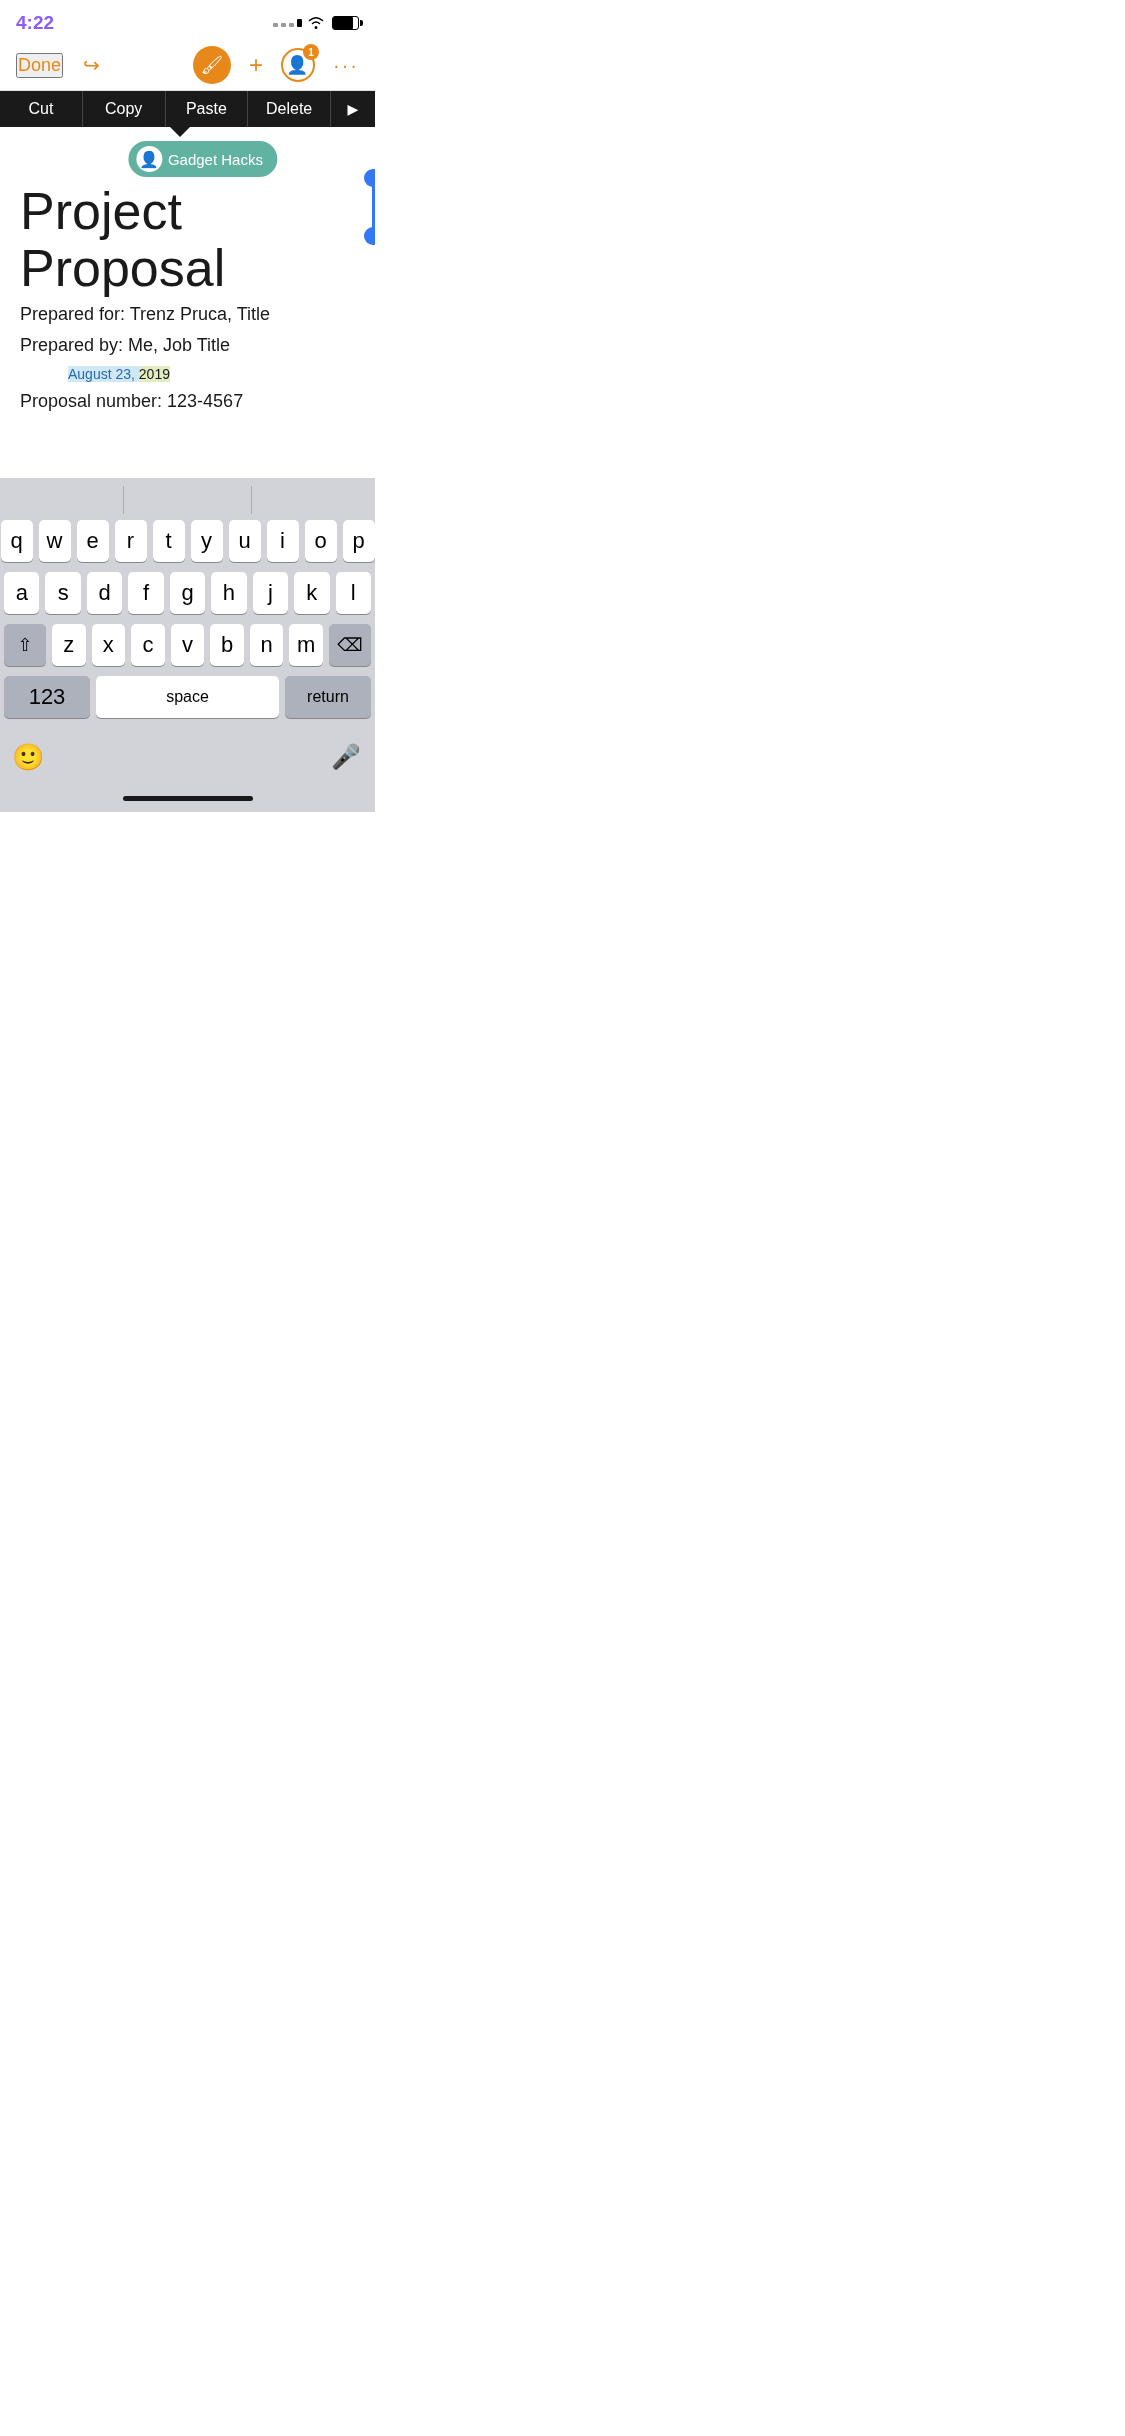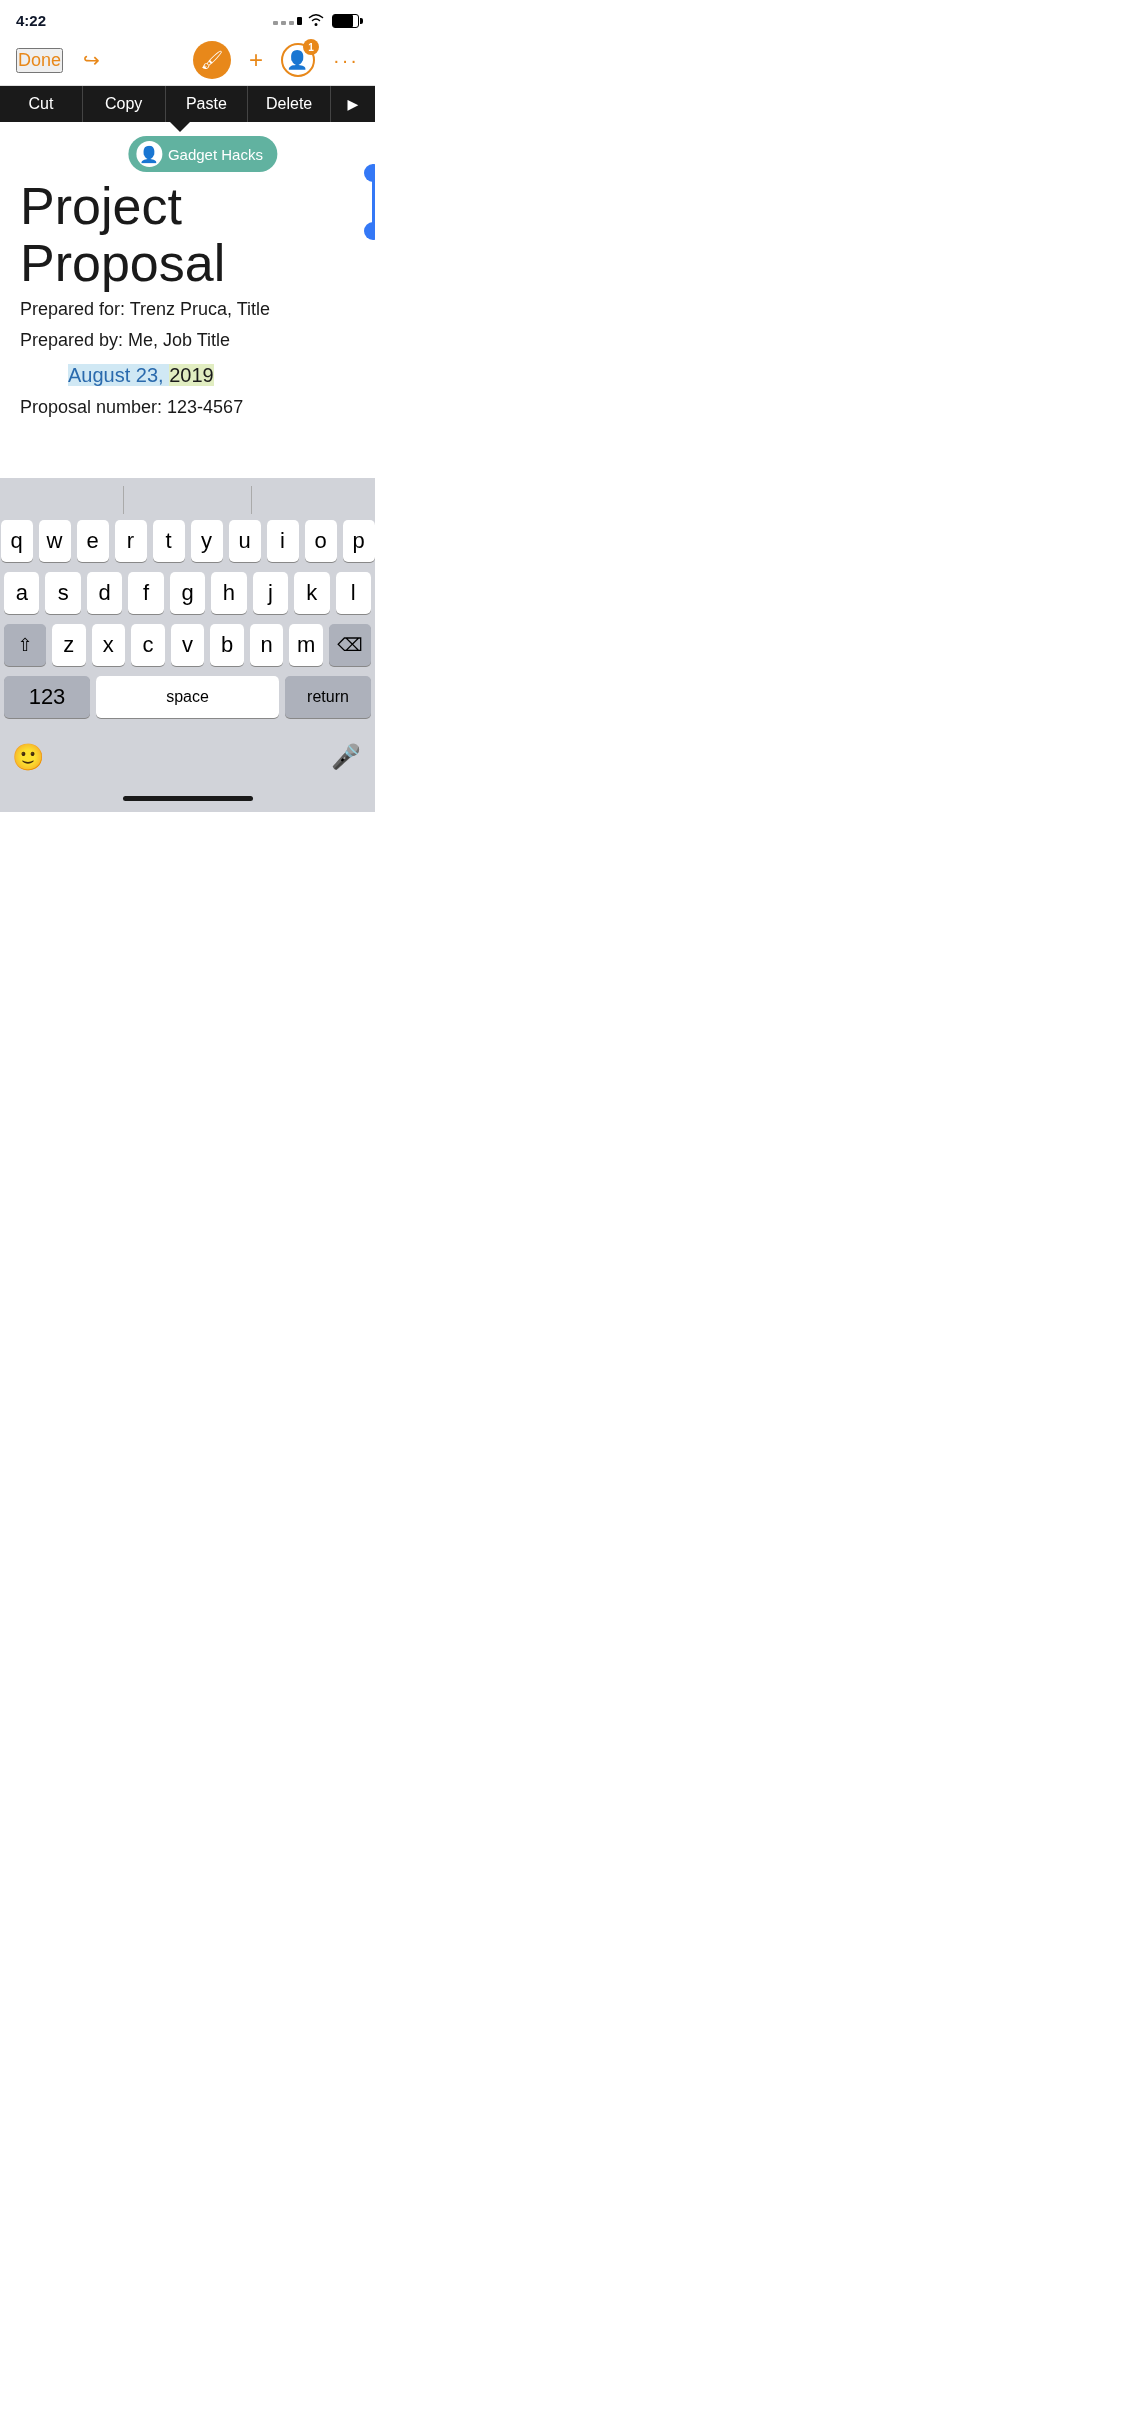--- a/index.html
+++ b/index.html
@@ -16,23 +16,23 @@
 
     
     .status-bar {
       display: flex;
       justify-content: space-between;
       align-items: center;
       padding: 12px 16px 6px;
       background: #fff;
     }
     .status-time {
-      font-size: 15px;
+      font-size: 19px;
       font-weight: 600;
-      color: #0f172a;
+      color: #8b5cf6;
     }
     .status-icons {
       display: flex;
       align-items: center;
       gap: 5px;
     }
     .signal-dots {
       display: flex; gap: 3px; align-items: flex-end;
     }
     .signal-dots span {
@@ -299,21 +299,21 @@
 
     .doc-meta {
       margin-top: 2px;
       font-size: 18px;
       color: #1a1a1a;
       line-height: 1.7;
     }
 
     .date-line {
       margin-top: 2px;
-      font-size: 20px;
+      font-size: 14px;
       line-height: 1.7;
       padding-left: 48px;
     }
     .date-highlight-blue {
       background: rgba(100, 180, 220, 0.3);
       color: #2a6aad;
     }
     .date-highlight-green {
       background: rgba(180, 210, 100, 0.4);
       color: #1a1a1a;

